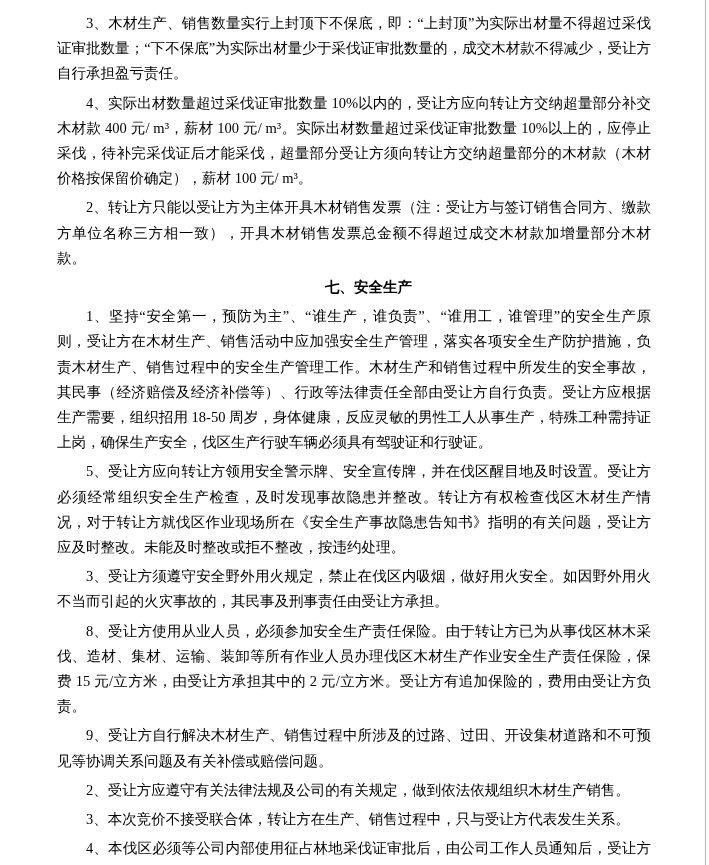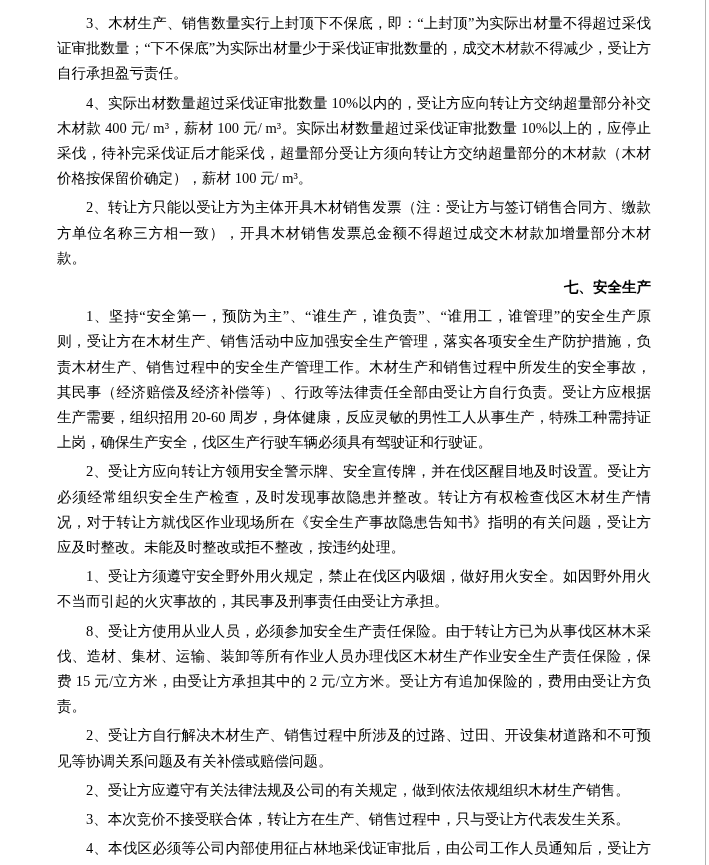--- a/index.html
+++ b/index.html
@@ -26,42 +26,42 @@
     margin: 4px;
     font-size: 14.5px;
     line-height: 25.2px;
     text-align: justify;
     text-justify: inter-ideograph;
     text-indent: 29px;
     color: #000000;
   }
   .page p.heading {
     font-weight: bold;
-    text-align: right;
+    text-align: center;
   }
   .right-edge {
     position: absolute;
     top: 0;
     left: 705px;
     width: 1px;
     height: 865px;
     background: #b4b4b4;
   }
 </style>
 </head>
 <body>
 
 <div class="page">
   <p>3、木材生产、销售数量实行上封顶下不保底，即：“上封顶”为实际出材量不得超过采伐证审批数量；“下不保底”为实际出材量少于采伐证审批数量的，成交木材款不得减少，受让方自行承担盈亏责任。</p>
   <p>4、实际出材数量超过采伐证审批数量 10%以内的，受让方应向转让方交纳超量部分补交木材款 400 元/ m³，薪材 100 元/ m³。实际出材数量超过采伐证审批数量 10%以上的，应停止采伐，待补完采伐证后才能采伐，超量部分受让方须向转让方交纳超量部分的木材款（木材价格按保留价确定），薪材 100 元/ m³。</p>
   <p>2、转让方只能以受让方为主体开具木材销售发票（注：受让方与签订销售合同方、缴款方单位名称三方相一致），开具木材销售发票总金额不得超过成交木材款加增量部分木材款。</p>
   <p class="heading">七、安全生产</p>
-  <p>1、坚持“安全第一，预防为主”、“谁生产，谁负责”、“谁用工，谁管理”的安全生产原则，受让方在木材生产、销售活动中应加强安全生产管理，落实各项安全生产防护措施，负责木材生产、销售过程中的安全生产管理工作。木材生产和销售过程中所发生的安全事故，其民事（经济赔偿及经济补偿等）、行政等法律责任全部由受让方自行负责。受让方应根据生产需要，组织招用 20-60 周岁，身体健康，反应灵敏的男性工人从事生产，特殊工种需持证上岗，确保生产安全，伐区生产行驶车辆必须具有驾驶证和行驶证。</p>
-  <p>2、受让方应向转让方领用安全警示牌、安全宣传牌，并在伐区醒目地及时设置。受让方必须经常组织安全生产检查，及时发现事故隐患并整改。转让方有权检查伐区木材生产情况，对于转让方就伐区作业现场所在《安全生产事故隐患告知书》指明的有关问题，受让方应及时整改。未能及时整改或拒不整改，按违约处理。</p>
-  <p>1、受让方须遵守安全野外用火规定，禁止在伐区内吸烟，做好用火安全。如因野外用火不当而引起的火灾事故的，其民事及刑事责任由受让方承担。</p>
+  <p>1、坚持“安全第一，预防为主”、“谁生产，谁负责”、“谁用工，谁管理”的安全生产原则，受让方在木材生产、销售活动中应加强安全生产管理，落实各项安全生产防护措施，负责木材生产、销售过程中的安全生产管理工作。木材生产和销售过程中所发生的安全事故，其民事（经济赔偿及经济补偿等）、行政等法律责任全部由受让方自行负责。受让方应根据生产需要，组织招用 18-50 周岁，身体健康，反应灵敏的男性工人从事生产，特殊工种需持证上岗，确保生产安全，伐区生产行驶车辆必须具有驾驶证和行驶证。</p>
+  <p>5、受让方应向转让方领用安全警示牌、安全宣传牌，并在伐区醒目地及时设置。受让方必须经常组织安全生产检查，及时发现事故隐患并整改。转让方有权检查伐区木材生产情况，对于转让方就伐区作业现场所在《安全生产事故隐患告知书》指明的有关问题，受让方应及时整改。未能及时整改或拒不整改，按违约处理。</p>
+  <p>3、受让方须遵守安全野外用火规定，禁止在伐区内吸烟，做好用火安全。如因野外用火不当而引起的火灾事故的，其民事及刑事责任由受让方承担。</p>
   <p>8、受让方使用从业人员，必须参加安全生产责任保险。由于转让方已为从事伐区林木采伐、造材、集材、运输、装卸等所有作业人员办理伐区木材生产作业安全生产责任保险，保费 15 元/立方米，由受让方承担其中的 2 元/立方米。受让方有追加保险的，费用由受让方负责。</p>
-  <p>2、受让方自行解决木材生产、销售过程中所涉及的过路、过田、开设集材道路和不可预见等协调关系问题及有关补偿或赔偿问题。</p>
+  <p>9、受让方自行解决木材生产、销售过程中所涉及的过路、过田、开设集材道路和不可预见等协调关系问题及有关补偿或赔偿问题。</p>
   <p>2、受让方应遵守有关法律法规及公司的有关规定，做到依法依规组织木材生产销售。</p>
   <p>3、本次竞价不接受联合体，转让方在生产、销售过程中，只与受让方代表发生关系。</p>
   <p>4、本伐区必须等公司内部使用征占林地采伐证审批后，由公司工作人员通知后，受让方方能开集材道路。</p>
 </div>
 
 <div class="right-edge"></div>
 
 </body></html>

